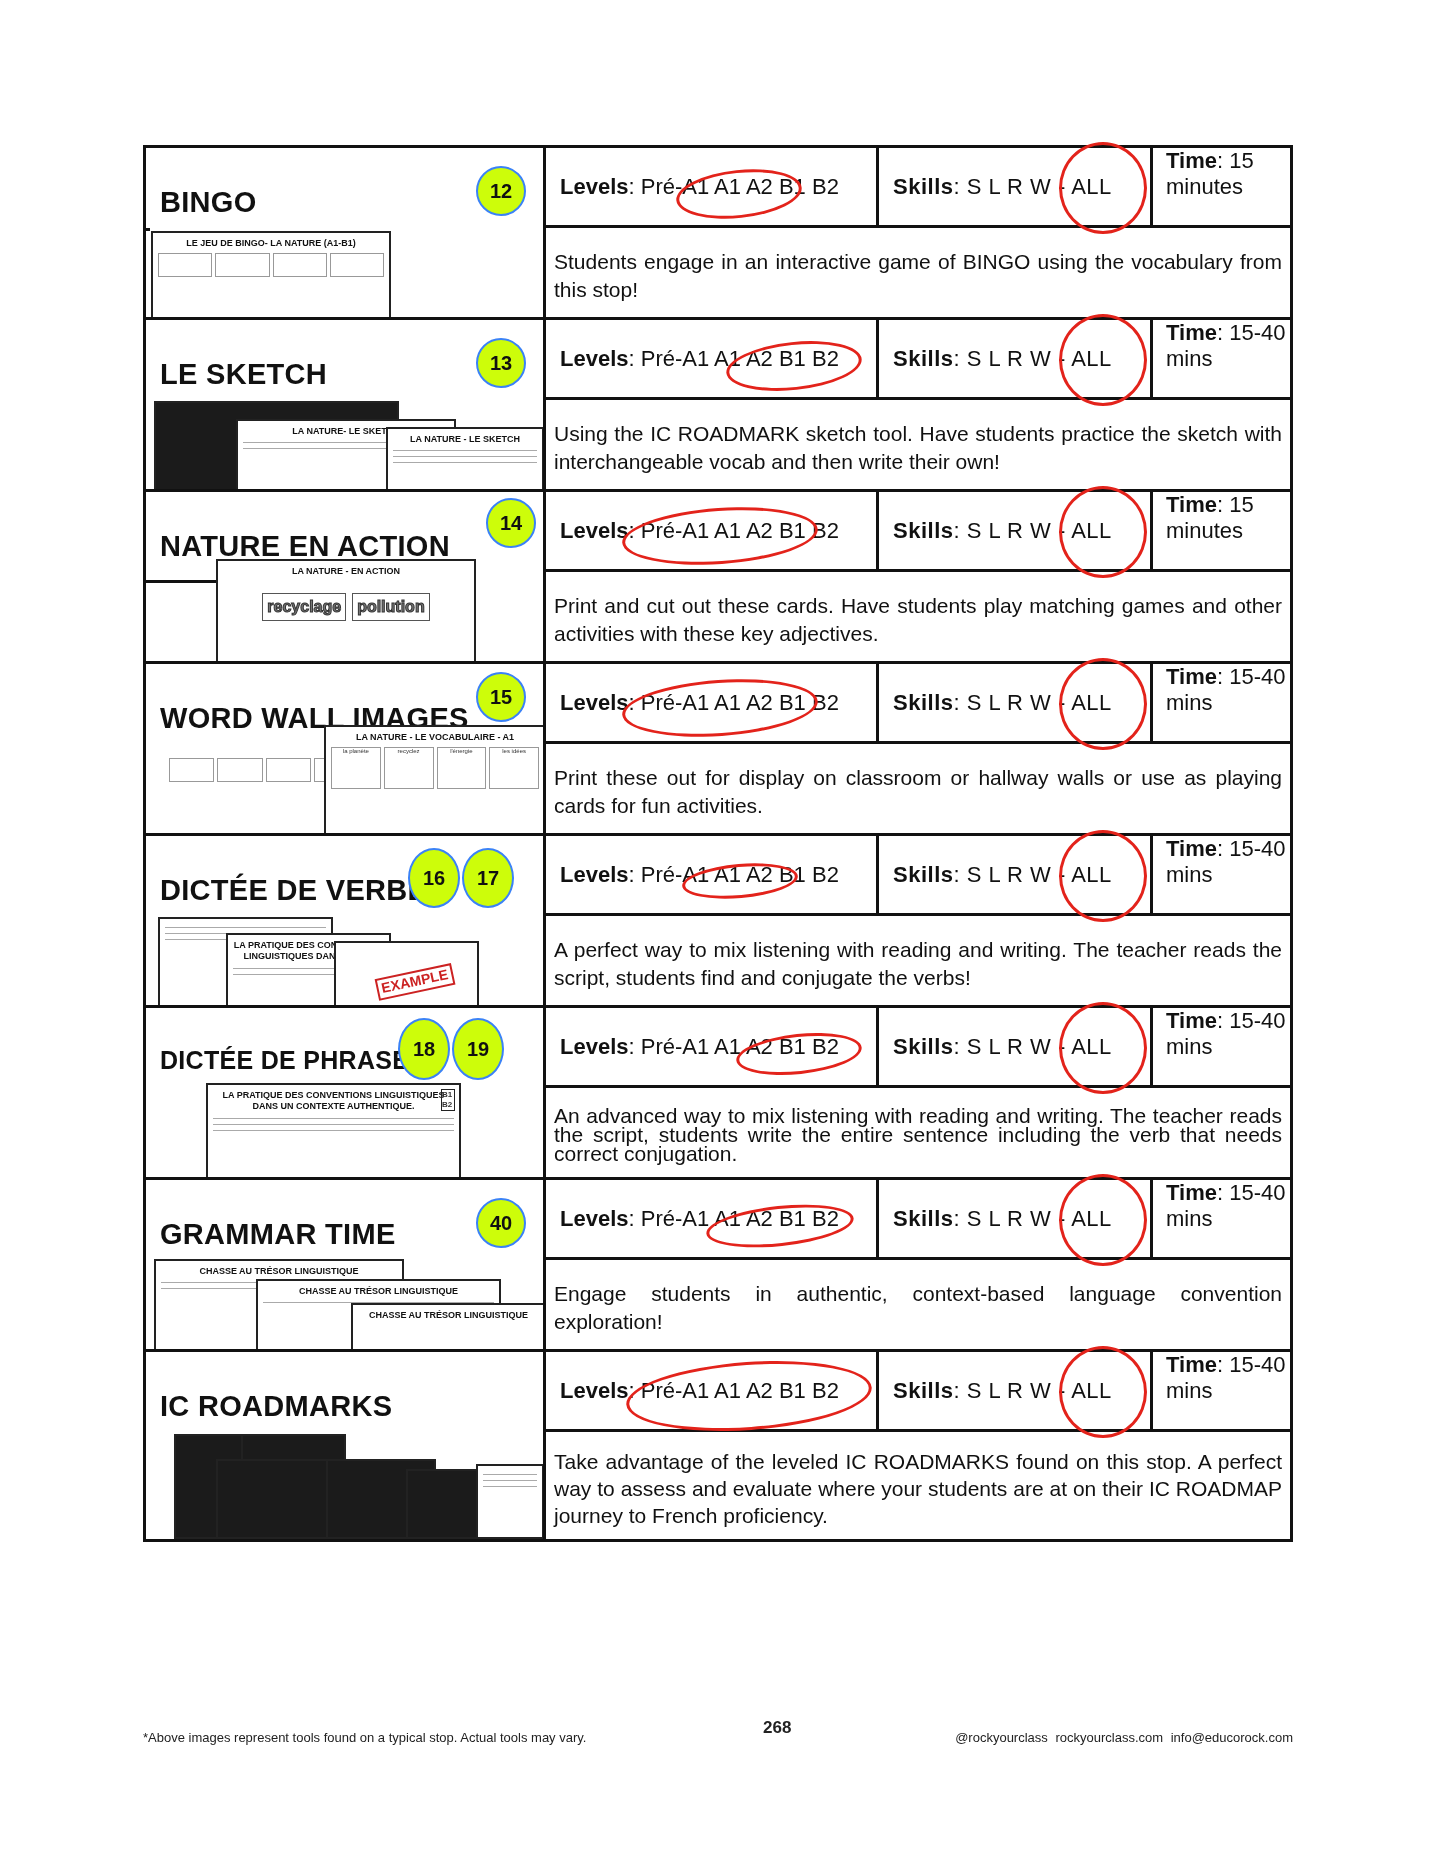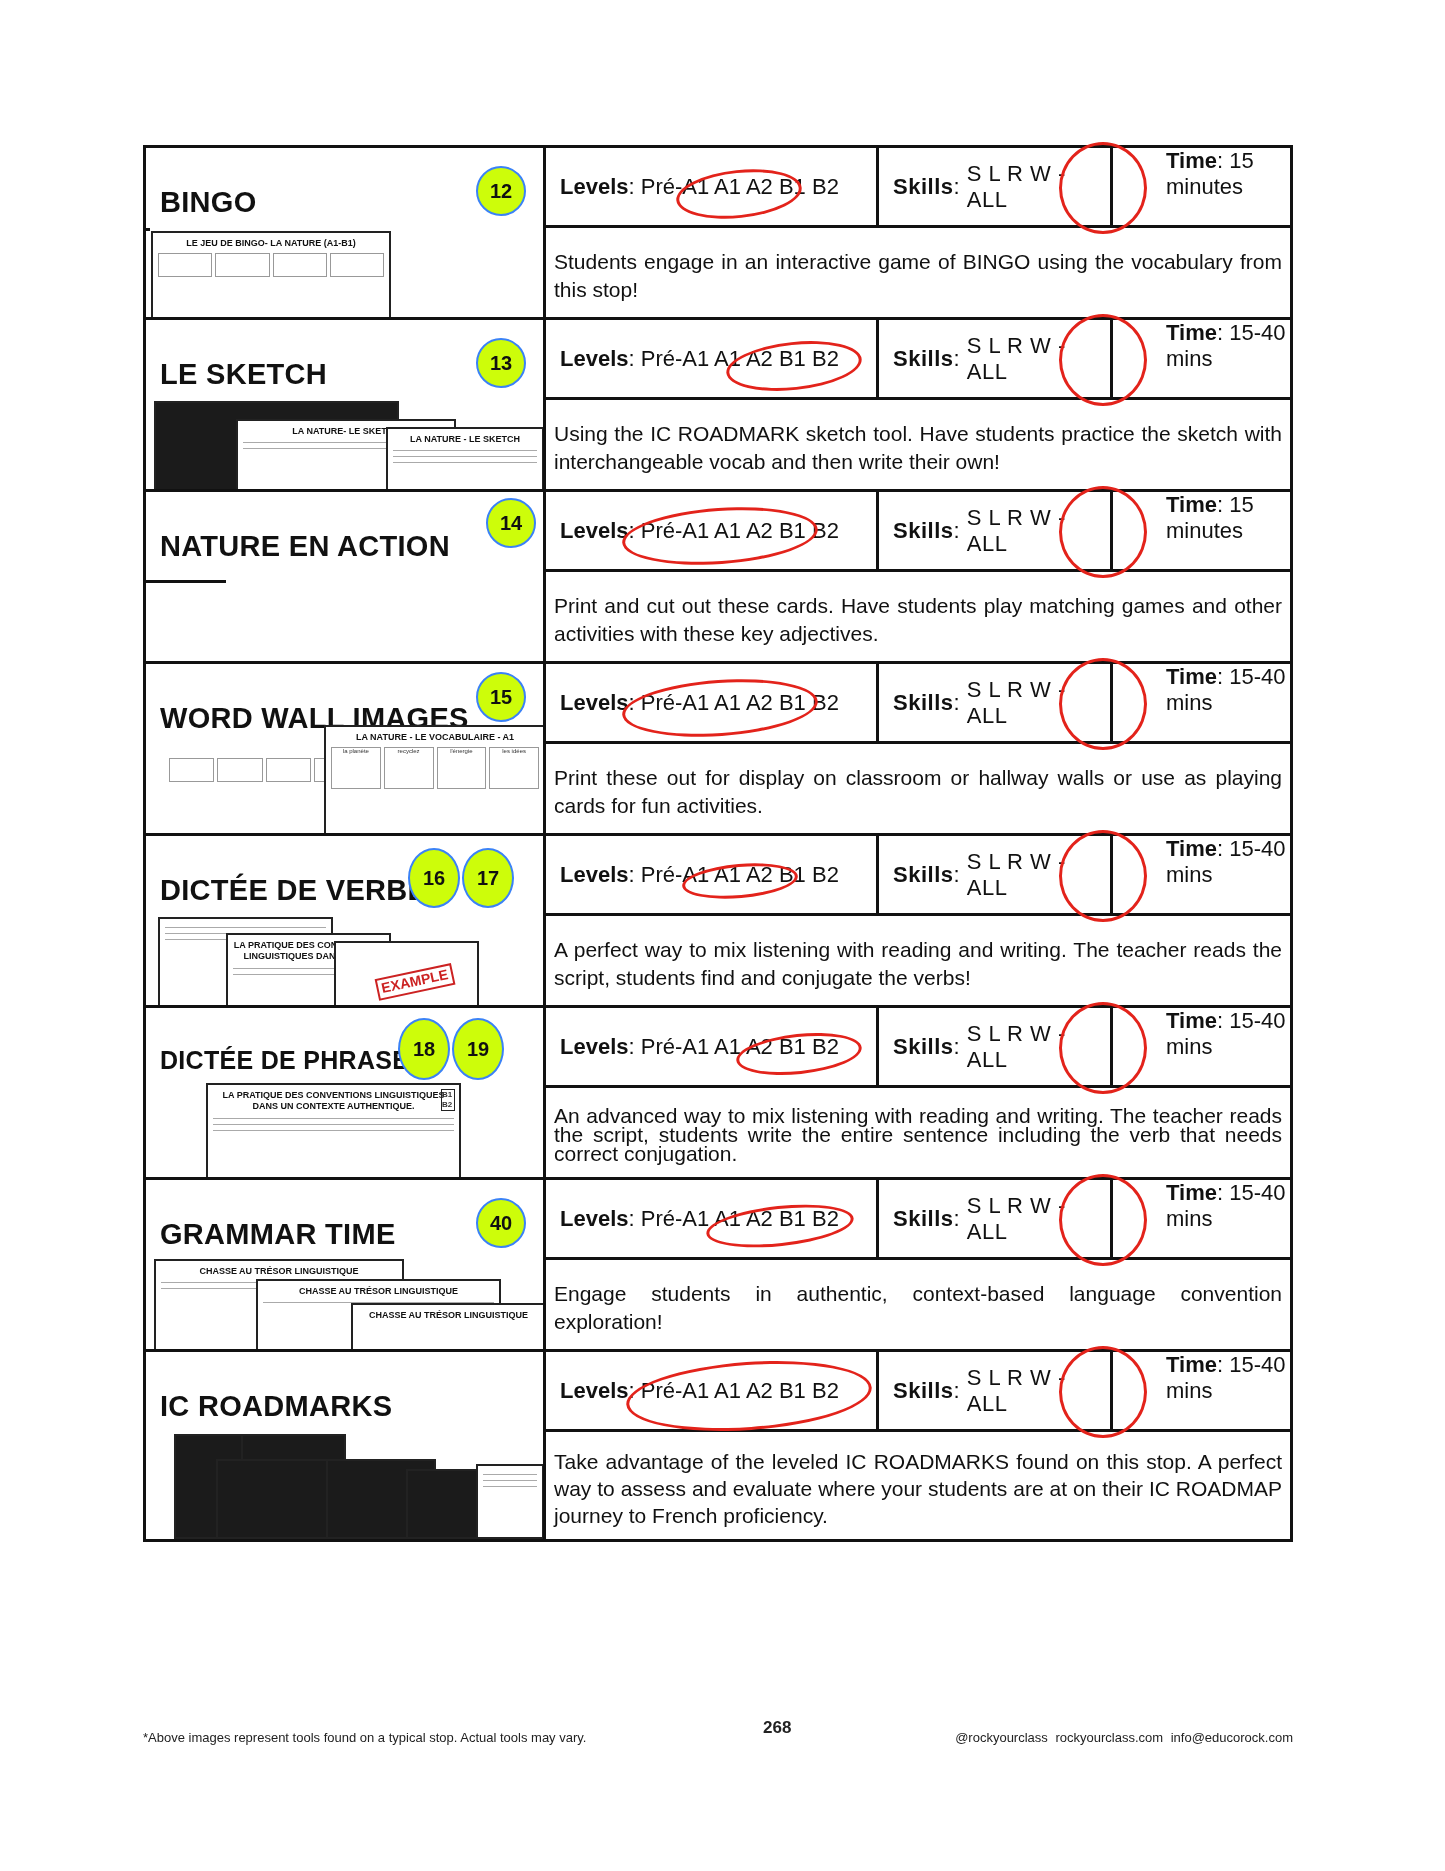--- a/index.html
+++ b/index.html
@@ -19,21 +19,21 @@
   .sheet .ln{height:1px;background:#aaa;margin:5px 0;}
   .sheet.dark{background:#1b1b1b;}
   .grid{display:grid;grid-template-columns:repeat(4,1fr);gap:3px;margin-top:4px;}
   .grid div{border:1px solid #999;height:22px;}
   .big-word{display:inline-block;border:1px solid #555;padding:3px 4px;font-weight:bold;font-size:16px;color:#777;-webkit-text-stroke:1px #333;margin:2px;}
   .stamp{position:absolute;border:2px solid #c22;color:#c22;font-weight:bold;font-size:14px;transform:rotate(-12deg);padding:0 3px;}
   .right{position:absolute;left:400px;top:0;right:0;height:100%;}
   .top-cells{position:absolute;left:0;top:0;right:0;height:80px;border-bottom:3px solid #111;box-sizing:border-box;}
   .cell{position:absolute;top:0;height:100%;box-sizing:border-box;display:flex;align-items:center;font-size:22px;}
   .cell.levels{left:0;width:333px;border-right:3px solid #111;padding-left:14px;}
-  .cell.skills{left:333px;width:234px;border-right:3px solid #111;padding-left:14px;letter-spacing:0.5px;}
+  .cell.skills{left:333px;width:274px;border-right:3px solid #111;padding-left:14px;letter-spacing:0.5px;}
   .cell.time{left:608px;right:0;padding-left:12px;line-height:1.2;align-items:flex-start;}
   .cell b{font-weight:bold;}
   .ring{position:absolute;border:3px solid #e3231b;border-radius:50%;pointer-events:none;}
   .desc{position:absolute;left:0;right:0;top:80px;bottom:0;padding:6px 8px 0 8px;font-size:21px;line-height:1.3;display:flex;align-items:center;text-align:justify;}
   .desc.tight{line-height:0.9;font-size:21px;}
   .footer{position:absolute;top:1718px;left:143px;width:1150px;font-size:13px;color:#222;}
   .footer .note{position:absolute;left:0;top:12px;}
   .footer .page{position:absolute;left:620px;top:0;font-weight:bold;font-size:17px;}
   .footer .links{position:absolute;right:0;top:12px;word-spacing:4px;}
 </style>
@@ -118,20 +118,29 @@
     </div>
   </div>
 
   <div class="row">
     <div class="left">
       <div class="title">NATURE EN ACTION</div>
       <div class="badges" style="left:340px;top:6px;">
         <div class="badge">14</div>
       </div>
       <div class="hline" style="top:88px;width:80px;"></div>
+      <div class="thumbs">
+        <div class="sheet" style="left:70px;top:-10px;width:260px;height:104px;">
+          <div class="h">LA NATURE - EN ACTION</div>
+          <div style="margin-top:14px;text-align:center;">
+            <span class="big-word">recyclage</span>
+            <span class="big-word">pollution</span>
+          </div>
+        </div>
+      </div>
     </div>
     <div class="right">
       <div class="top-cells">
         <div class="cell levels">
           <b>Levels</b>:&nbsp;<span>Pré-A1 A1 A2 B1 B2</span>
           <div class="ring" style="left:76px;top:16px;width:190px;height:50px;transform:rotate(-4deg);"></div>
         </div>
         <div class="cell skills">
           <b>Skills</b>:&nbsp;<span>S  L  R  W - ALL</span>
           <div class="ring" style="left:180px;top:-6px;width:82px;height:86px;"></div>

